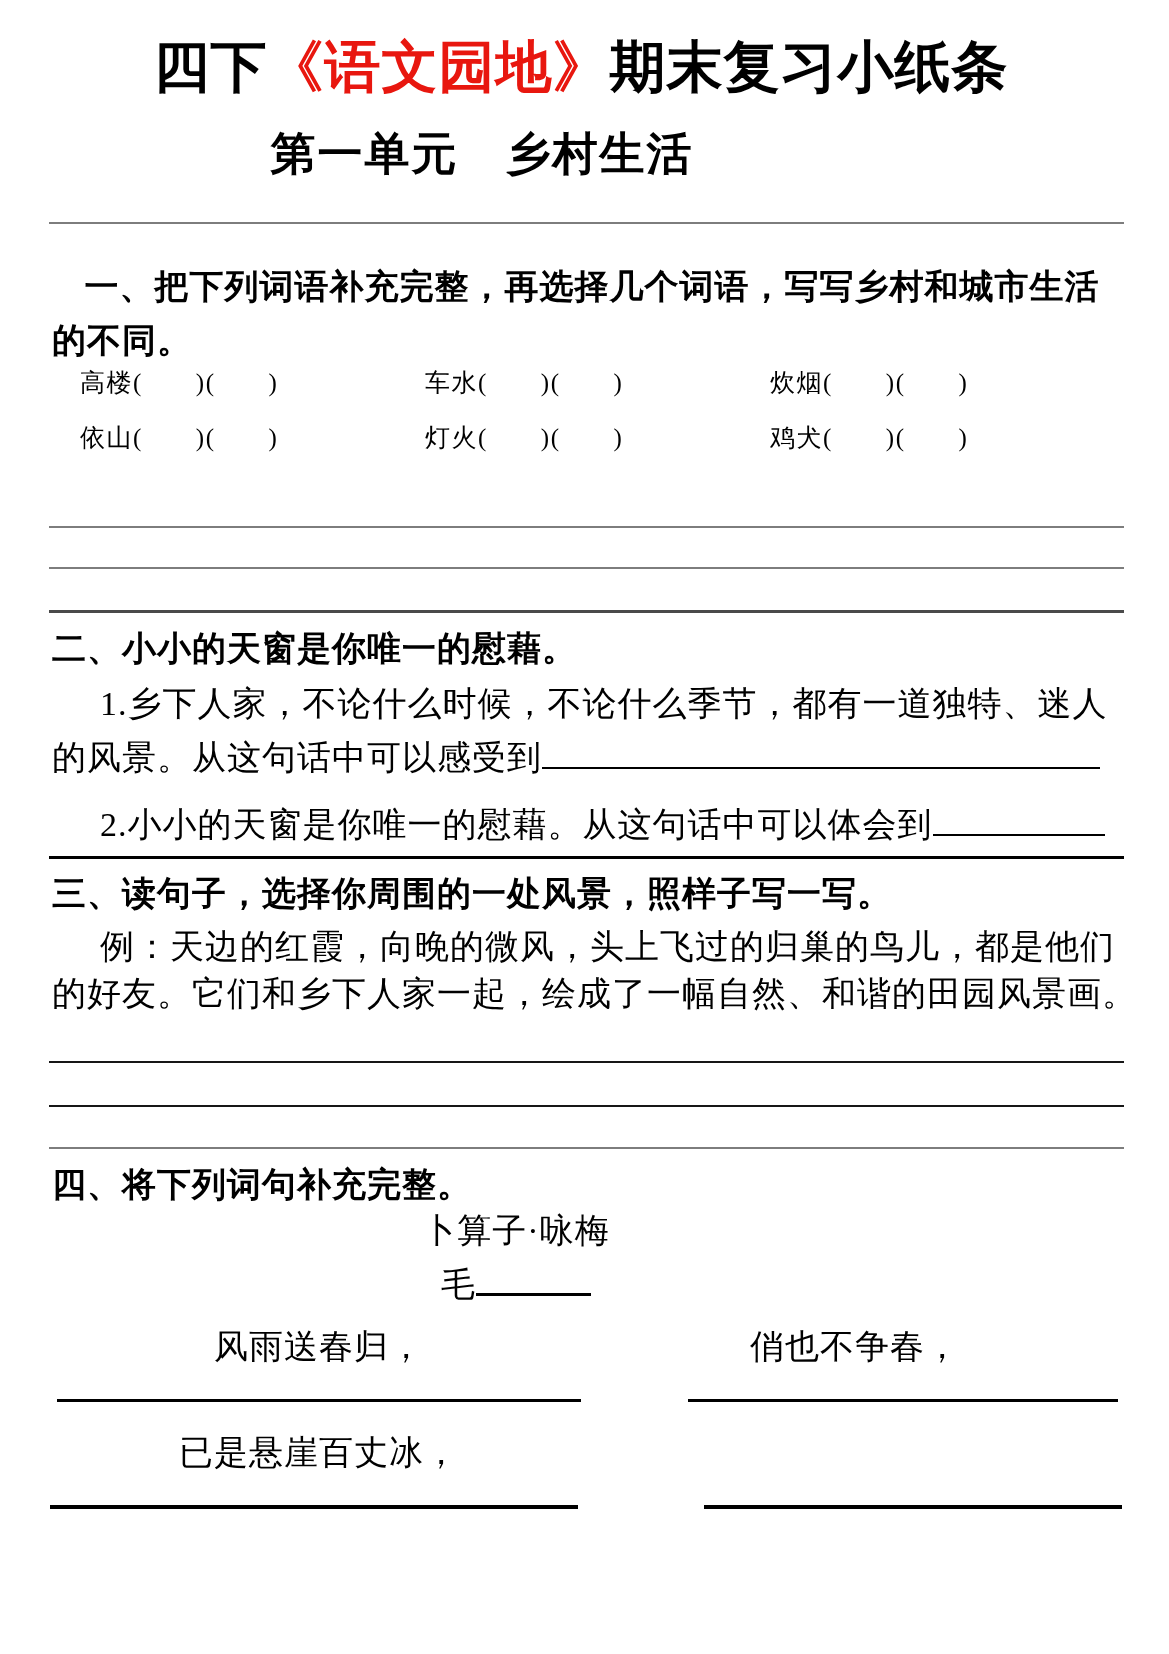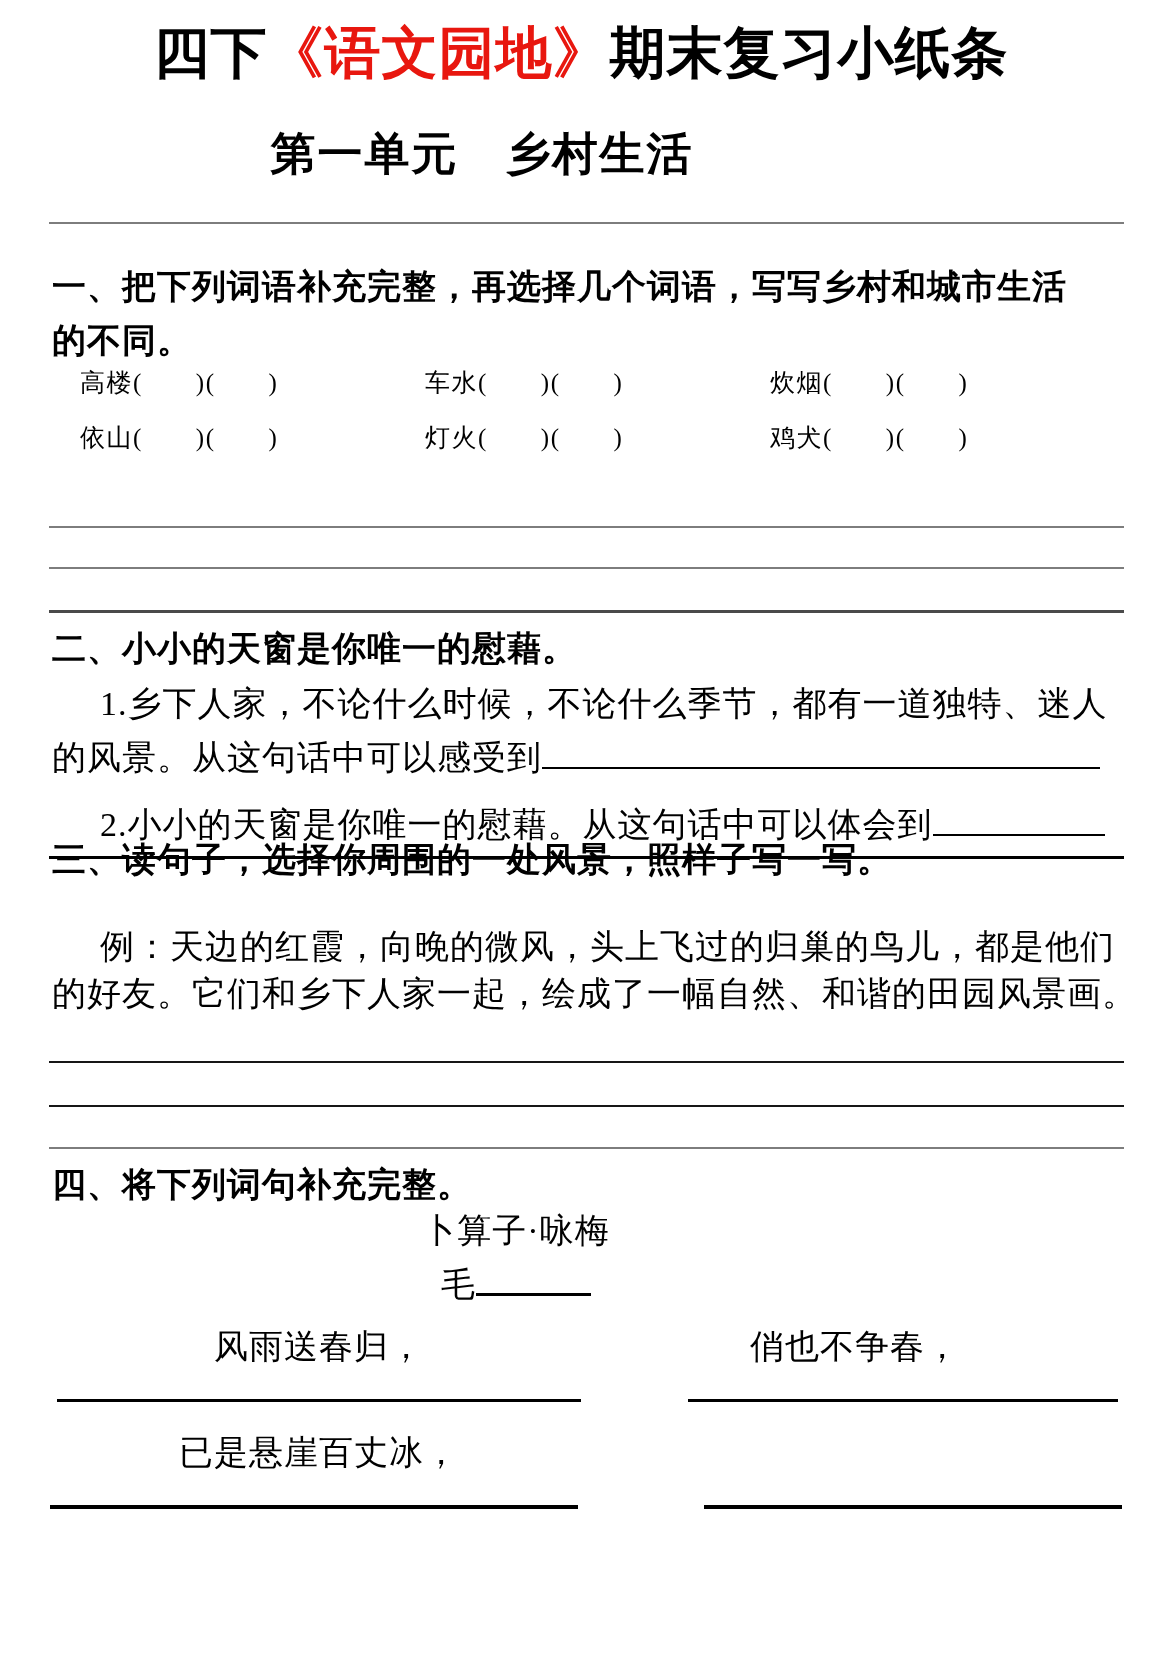--- a/index.html
+++ b/index.html
@@ -6,21 +6,21 @@
   .page{
     position:relative;
     width:1169px;height:1654px;
     background:#ffffff;
     color:#000;
     font-family:"Liberation Serif", serif;
     overflow:hidden;
   }
   .abs{position:absolute;}
   .title{
-    left:0;top:16px;width:1162px;
+    left:0;top:30px;width:1162px;
     text-align:center;
     font-size:56px;font-weight:900;
     font-family:"Liberation Serif", serif;
     letter-spacing:1px;
     white-space:nowrap;
   }
   .title .red{color:#e8170f;}
   .subtitle{
     left:0;top:124px;width:964px;
     text-align:center;
@@ -85,21 +85,21 @@
 
 <div class="page">
 
   <div class="abs title">
     <span>四下</span><span class="red">《语文园地》</span><span>期末复习小纸条</span>
   </div>
   <div class="abs subtitle">第一单元　乡村生活</div>
 
   <div class="abs rule rule-gray" style="top:222px;"></div>
 
-  <div class="abs heading" style="top:264px;">一、把下列词语补充完整，再选择几个词语，写写乡村和城市生活</div>
+  <div class="abs heading" style="top:264px;text-align:center;">一、把下列词语补充完整，再选择几个词语，写写乡村和城市生活</div>
   <div class="abs heading" style="top:318px;">的不同。</div>
 
   <div class="abs word-row" style="top:366px;">
     <span class="cell">高楼(　　)(　　)</span>
     <span class="cell">车水(　　)(　　)</span>
     <span class="cell">炊烟(　　)(　　)</span>
   </div>
   <div class="abs word-row" style="top:421px;">
     <span class="cell">依山(　　)(　　)</span>
     <span class="cell">灯火(　　)(　　)</span>
@@ -114,21 +114,21 @@
   <div class="abs body-line indent" style="top:681px;">1.乡下人家，不论什么时候，不论什么季节，都有一道独特、迷人</div>
   <div class="abs body-line" style="top:735px;">
     <span>的风景。从这句话中可以感受到</span><span class="blank" style="width:558px;border-bottom-width:2.5px;"></span>
   </div>
   <div class="abs body-line indent" style="top:802px;">
     <span>2.小小的天窗是你唯一的慰藉。从这句话中可以体会到</span><span class="blank" style="width:172px;border-bottom-width:2.5px;"></span>
   </div>
 
   <div class="abs rule rule-black" style="top:856px;"></div>
 
-  <div class="abs heading" style="top:837px;">三、读句子，选择你周围的一处风景，照样子写一写。</div>
+  <div class="abs heading" style="top:871px;">三、读句子，选择你周围的一处风景，照样子写一写。</div>
   <div class="abs body-line indent" style="top:924px;">例：天边的红霞，向晚的微风，头上飞过的归巢的鸟儿，都是他们</div>
   <div class="abs body-line" style="top:971px;">的好友。它们和乡下人家一起，绘成了一幅自然、和谐的田园风景画。</div>
 
   <div class="abs rule rule-thin-black" style="top:1061px;"></div>
   <div class="abs rule rule-thin-black" style="top:1105px;"></div>
   <div class="abs rule rule-gray" style="top:1147px;"></div>
 
   <div class="abs heading" style="top:1162px;">四、将下列词句补充完整。</div>
   <div class="abs center-line" style="top:1208px;">卜算子·咏梅</div>
   <div class="abs center-line" style="top:1262px;">

